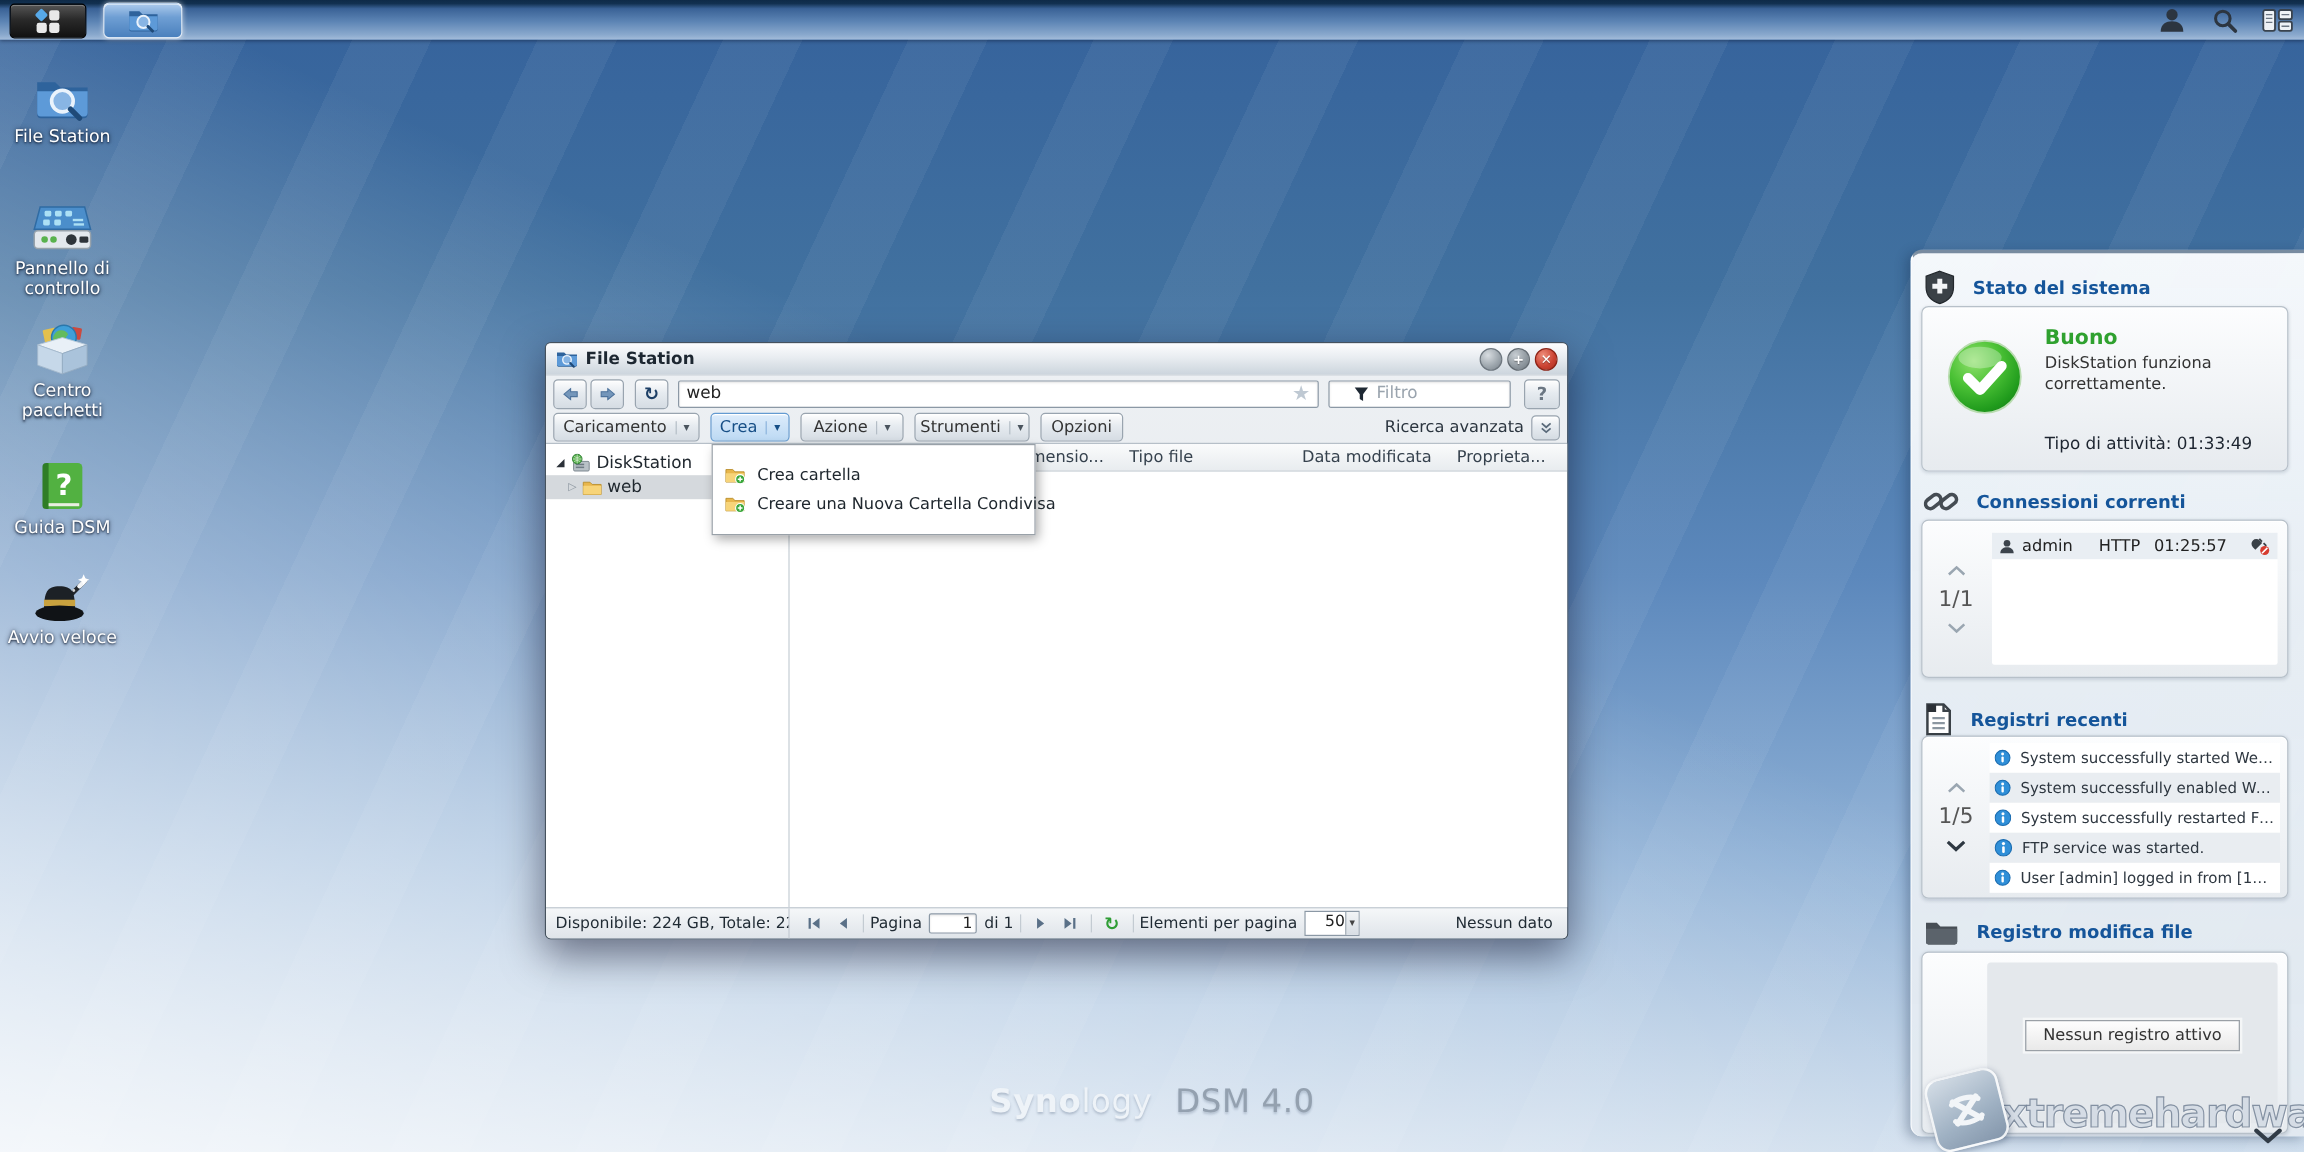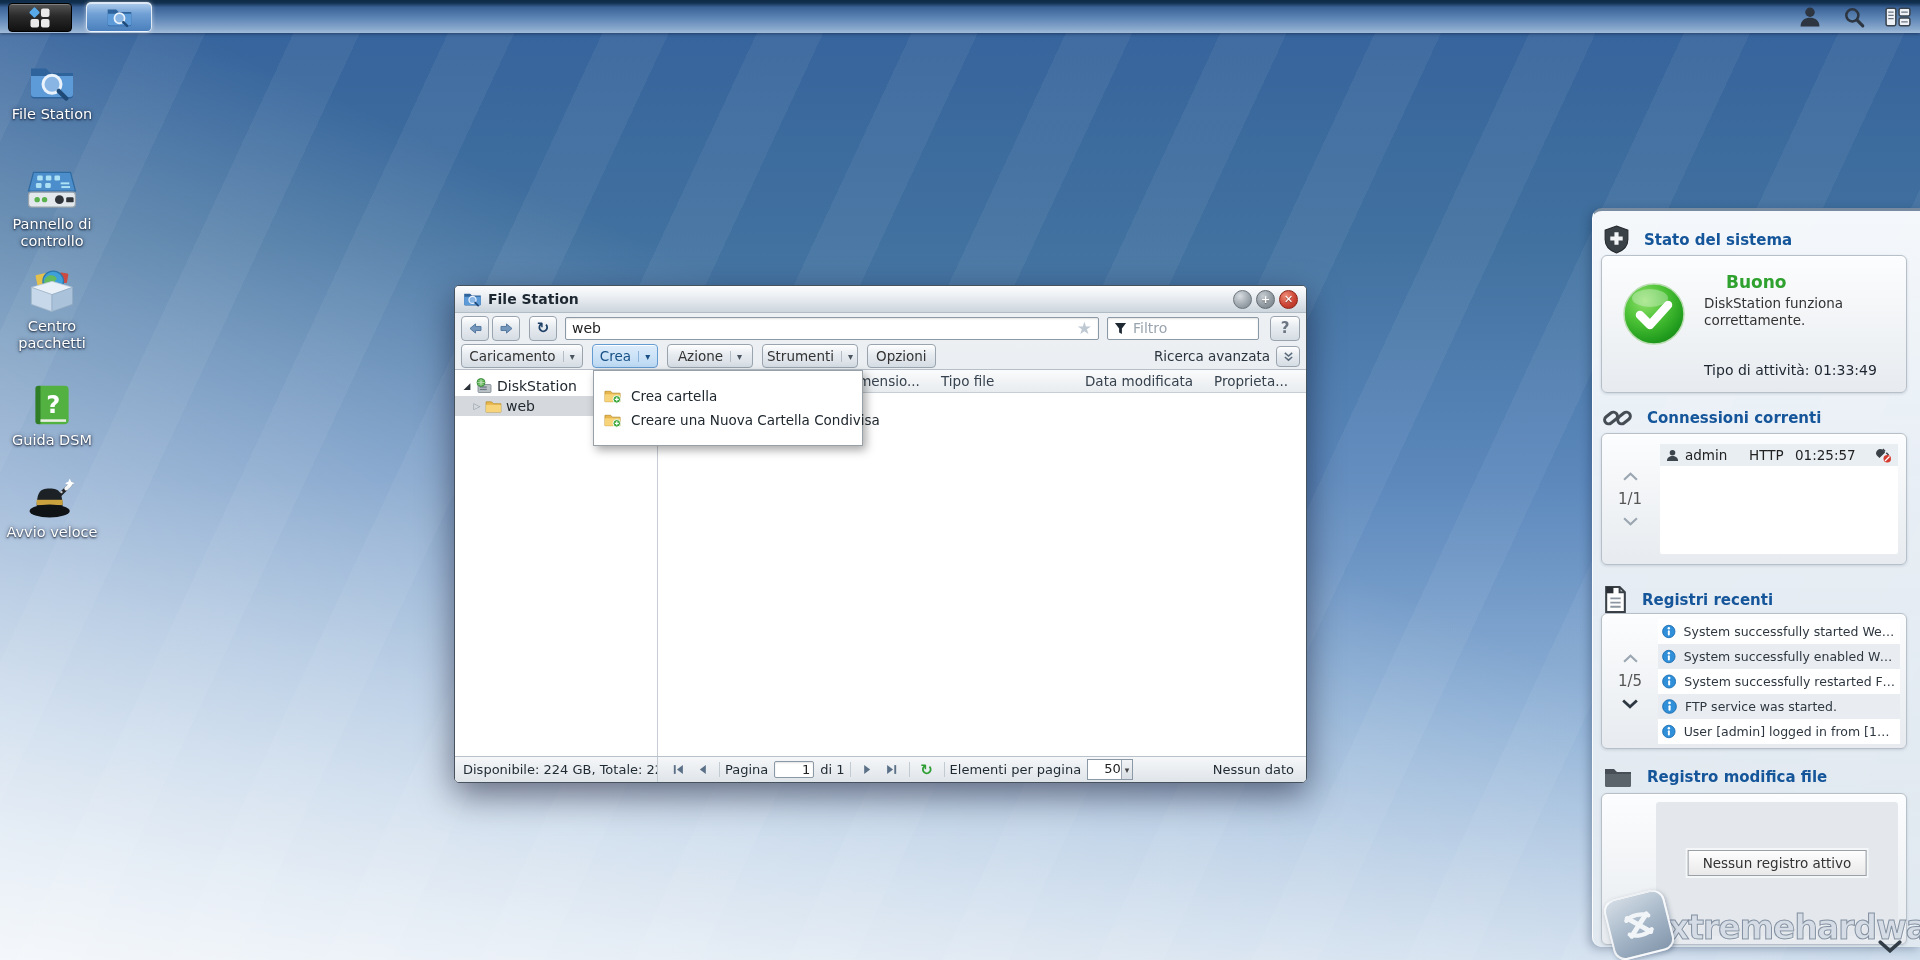--- a/index.html
+++ b/index.html
@@ -92,25 +92,25 @@
   
   .panel{left:1592px;top:208px;width:328px;height:736px;border-radius:10px 0 0 10px;
     background:linear-gradient(180deg,rgba(250,252,254,.97) 0%,rgba(238,243,247,.95) 40%,rgba(226,233,240,.94) 100%);
     border-top:3px solid rgba(42,68,98,.55);border-left:1px solid rgba(255,255,255,.85);
     box-shadow:-3px 2px 10px rgba(15,35,65,.3);}
   .whead{display:flex;align-items:center;position:absolute;left:10px;}
   .whead .wt{font-size:15px;font-weight:bold;color:#15559a;margin-left:14px;}
   .card{position:absolute;left:8px;width:306px;background:linear-gradient(180deg,#fcfdfe,#e7ebef);
     border:1px solid #b7c0c9;border-radius:6px;box-shadow:inset 0 1px 0 #fff,0 1px 3px rgba(20,40,70,.15);box-sizing:border-box;}
   .pager{position:absolute;left:0;top:0;bottom:0;width:56px;display:flex;flex-direction:column;align-items:center;justify-content:center;gap:9px;}
-  .pager .cnt{font-size:15px;color:#555;}
+  .pager .cnt{font-size:18px;color:#555;}
   .chev{cursor:pointer;display:flex;}
   .lgrow{display:flex;align-items:center;height:25px;padding:0 4px;font-size:12.5px;color:#2e3740;white-space:nowrap;overflow:hidden;}
   .lgrow .lt{margin-left:8px;overflow:hidden;text-overflow:ellipsis;}
-  .ok-state{font-size:17px;font-weight:bold;color:#2fa12f;margin-left:22px;}
+  .ok-state{font-size:17px;font-weight:bold;color:#2fa12f;}
   .wdesc{font-size:13.5px;color:#333;line-height:1.25;margin-top:3px;width:185px;}
   .uptime{font-size:14px;color:#1d2530;}
 
   
   .brandmark{left:0;top:903px;width:1920px;text-align:center;font-size:27px;color:#eef3f8;
     text-shadow:0 1px 2px rgba(40,60,90,.25);letter-spacing:.5px;}
   .brandmark .b{font-weight:bold;}
   .brandmark .v{color:#8d9aa9;opacity:.9;margin-left:10px;}
   .sitemark{left:1668px;top:908px;font-size:33px;font-weight:bold;letter-spacing:-1px;white-space:nowrap;
     color:rgba(205,214,224,.8);-webkit-text-stroke:1px rgba(110,125,145,.8);
@@ -271,21 +271,21 @@
       <div class="btn3d navbtn">
         <svg width="13" height="11" viewBox="0 0 14 12" style="transform:scale(-1,1);">
             <path d="M7 1 L1 6 l6 5 V8.2 h6 V3.8 H7z" fill="#7496ba" stroke="#4e739c" stroke-width="1"></path>
           </svg>
       </div>
       <div class="btn3d navbtn" style="margin-left:6px;margin-right:8px;font-size:15px;font-weight:bold;color:#1d3f66;">↻</div>
       <div class="inputbox" style="flex:1;">
         <input type="text" value="web" style="">
         <span class="star">★</span>
       </div>
-      <div class="inputbox" style="width:152px;margin-left:8px;padding-left:6px;">
+      <div class="inputbox" style="width:152px;margin-left:8px;padding-left:20px;">
         <span style="display:flex;">
           <svg width="13" height="13" viewBox="0 0 14 14">
               <path d="M1 1 h12 L8.5 7 v6 l-3 -1.8 V7z" fill="#1e2833"></path>
             </svg>
         </span>
         <input type="text" placeholder="Filtro" style="">
       </div>
       <div class="btn3d" style="width:28px;height:23px;margin-left:11px;font-size:15px;font-weight:bold;color:#6b7682;">?</div>
     </div>
 
@@ -584,20 +584,24 @@
       </div>
     </div>
   </div>
 
   <div class="abs panelchev">
     <svg width="24" height="13" viewBox="0 0 22 12">
         <path d="M2 2 L11 10 20 2" stroke="#323c47" stroke-width="3.2" fill="none" stroke-linecap="round"></path>
       </svg>
   </div>
 
+  <div class="abs brandmark">
+    <span class="b">Syno</span><span>logy</span>
+    <span class="v">DSM 4.0</span>
+  </div>
   <div class="abs sitebadge">
     <svg width="34" height="34" viewBox="0 0 24 24">
         <path d="M4 7 C8 4 16 4 20 7 M4 17 C8 20 16 20 20 17" stroke="#f2f5f8" stroke-width="3" fill="none" stroke-linecap="round"></path>
         <path d="M5 5.5 L19 18.5 M19 5.5 L5 18.5" stroke="#f2f5f8" stroke-width="3.4" stroke-linecap="round"></path>
       </svg>
   </div>
   <div class="abs sitemark">xtremehardware.com</div>
 
 </div>
 

